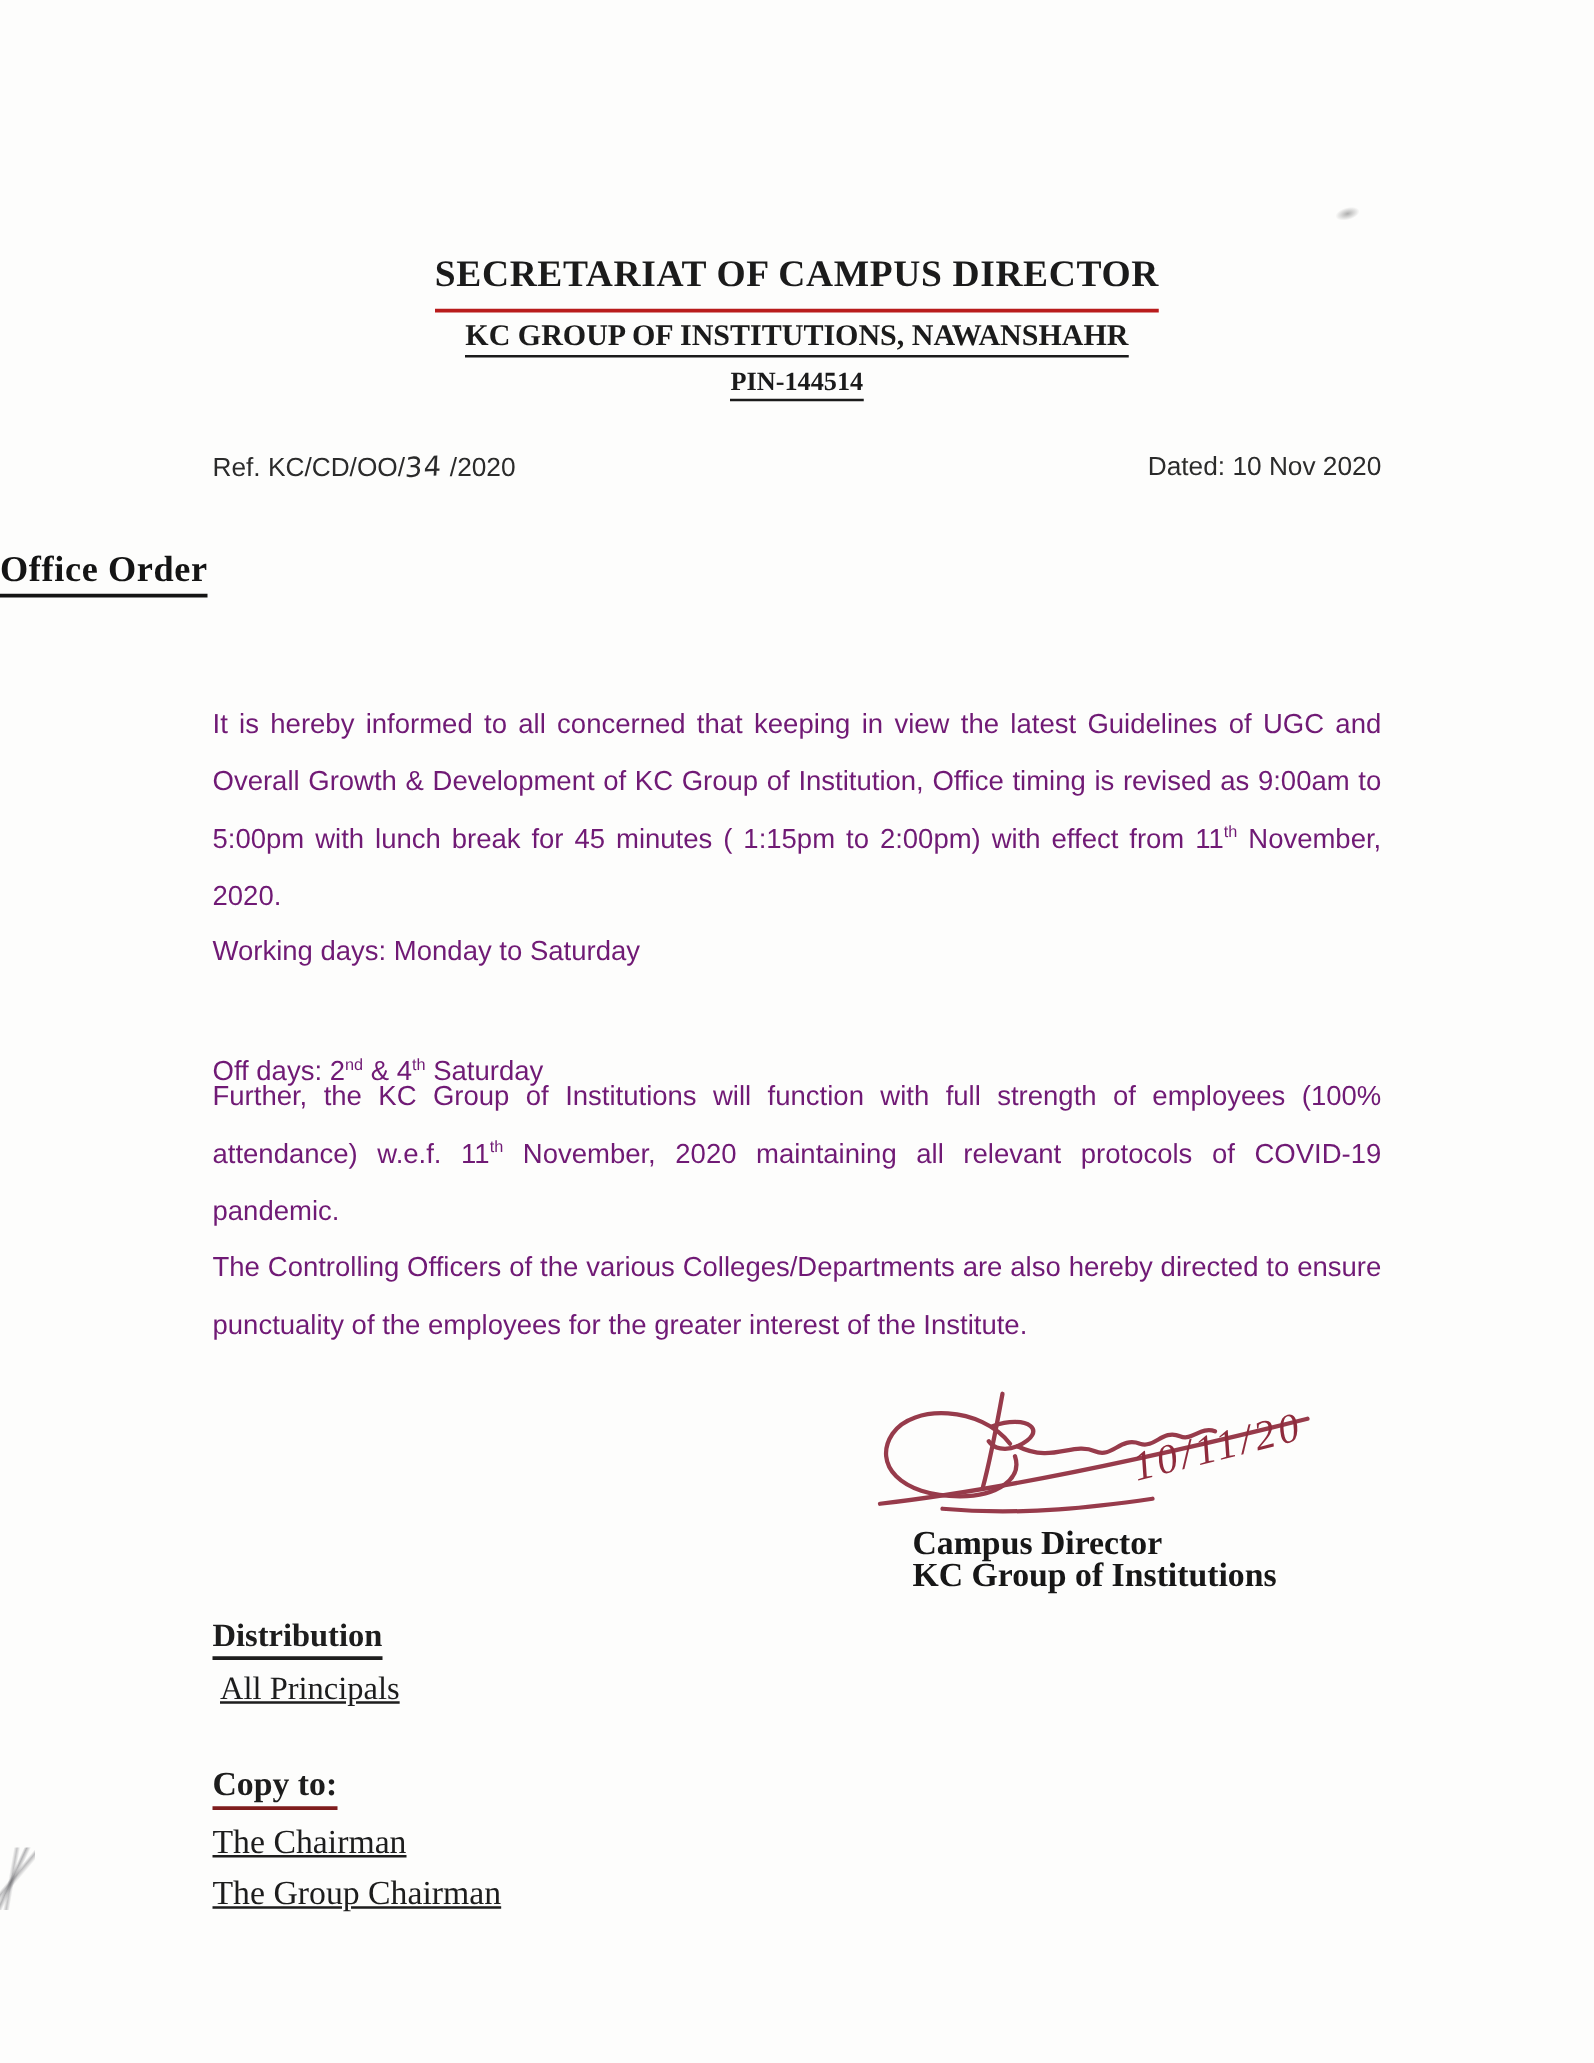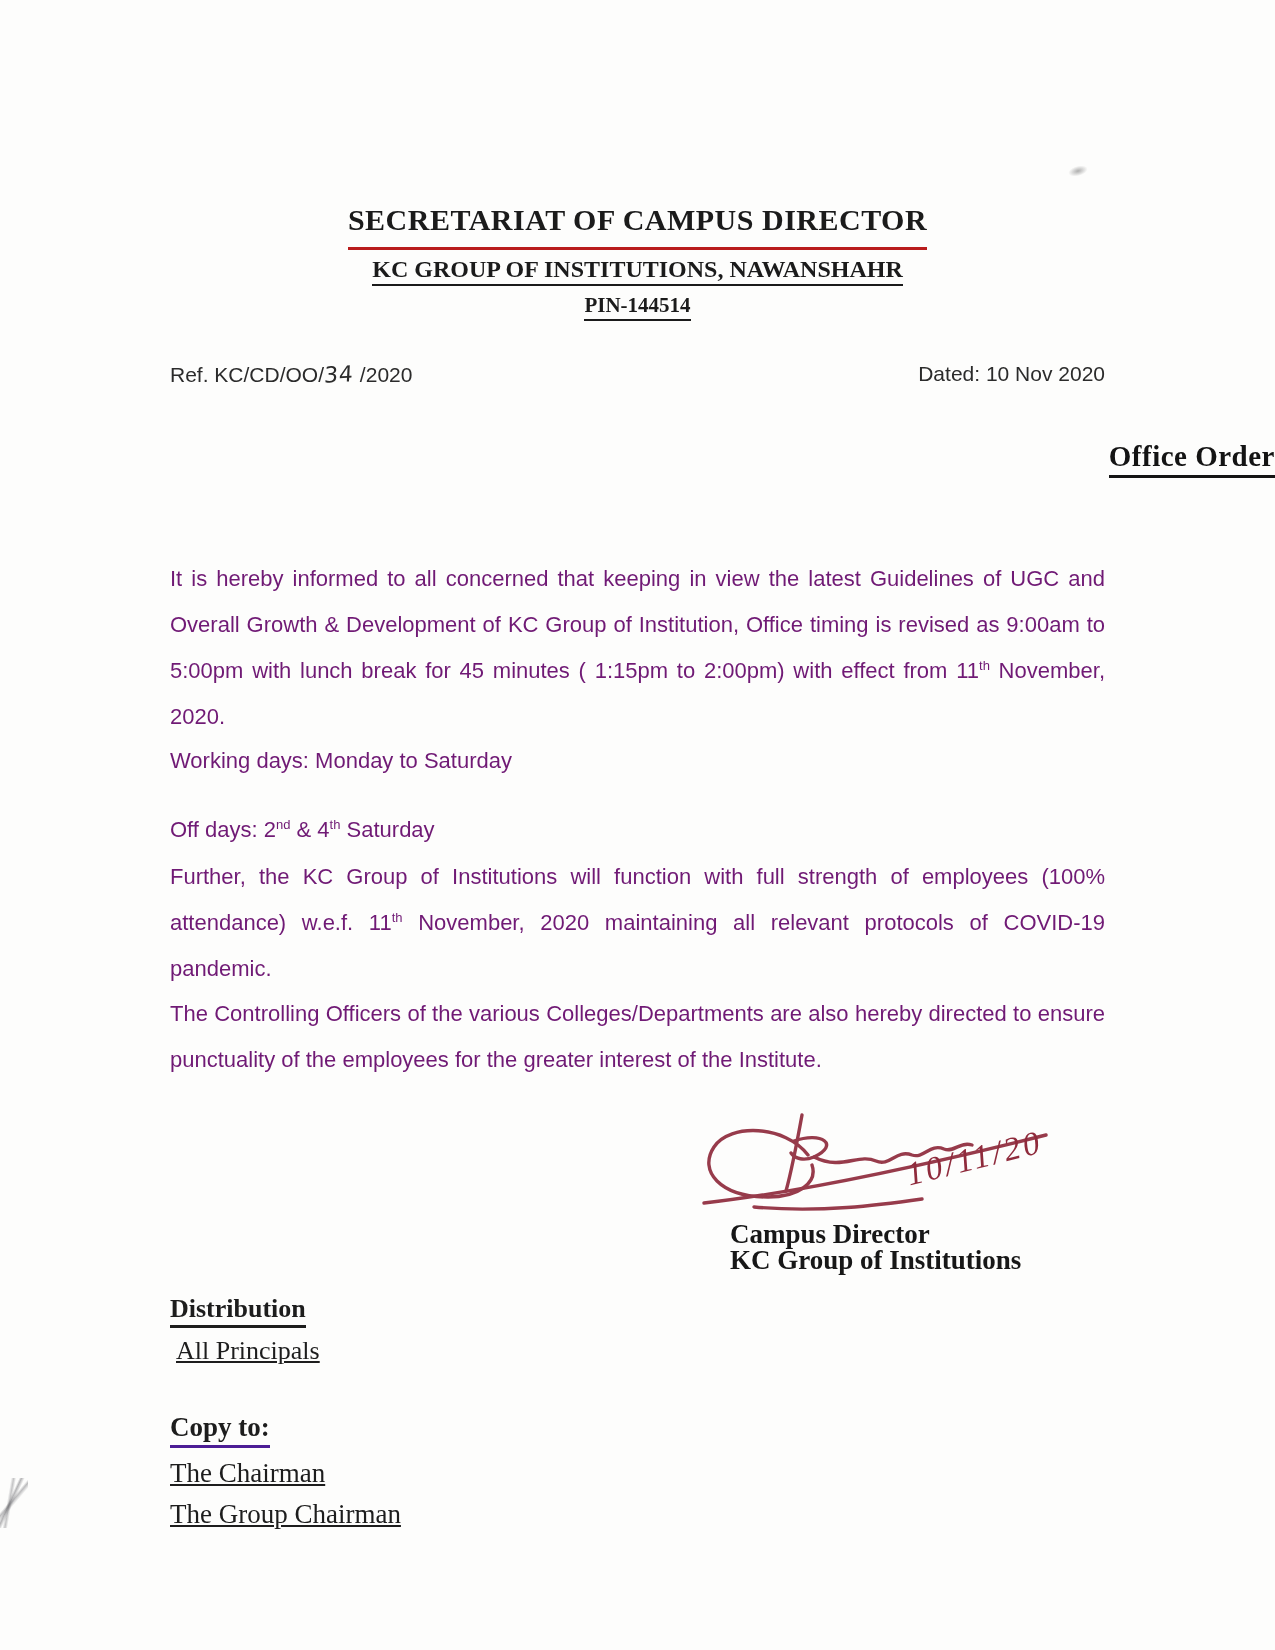--- a/index.html
+++ b/index.html
@@ -25,33 +25,33 @@
   .lh3 span { display:inline-block; font-size:21px; font-weight:bold;
               border-bottom:2.5px solid #1b1b1b; padding-bottom:1px; }
 
   
   .refrow { position:absolute; top:362px; left:170px; right:170px;
             display:flex; justify-content:space-between; font-size:21px; color:#2b2b2b; }
   .hand-num { display:inline-block; font-family:"DejaVu Sans", sans-serif;
               transform:rotate(-3deg) skewX(-6deg); font-size:22px; letter-spacing:1px; }
 
   
-  .order-title { position:absolute; top:440px; left:0; width:100%; text-align:right; }
+  .order-title { position:absolute; top:440px; left:0; width:100%; text-align:left; }
   .order-title span { display:inline-block; font-family:"Liberation Serif", serif;
                       font-size:29px; font-weight:bold; color:#141414;
                       border-bottom:3.5px solid #141414; padding-bottom:2px; letter-spacing:.5px; }
 
   
   .body-text { position:absolute; left:170px; width:935px; font-size:22px;
                line-height:46px; color:#701a75; }
   .just { text-align:justify; }
   sup.ord { font-size:13px; vertical-align:super; line-height:0; }
   #para1 { top:534px; }
   #para2 { top:716px; }
-  #para3 { top:785px; }
+  #para3 { top:812px; }
   #para4 { top:832px; }
   #para5 { top:969px; }
 
   
   .sig-block { position:absolute; left:690px; top:1095px; width:430px; height:230px; }
   .sig-svg { position:absolute; left:0; top:0; z-index:2; }
   .sig-date { position:absolute; left:215px; top:45px; z-index:2;
               font-family:"Liberation Serif", serif; font-style:italic;
               font-size:33px; color:#8f2b3c; transform:rotate(-14deg); letter-spacing:3px; }
   .sig-name1 { position:absolute; left:40px; top:108px; z-index:1;
@@ -59,21 +59,21 @@
   .sig-name2 { position:absolute; left:40px; top:150px;
                font-family:Liberation Serif, serif; font-weight:bold; font-size:27px; color:#171717; }
 
   
   .bottom-serif { font-family:"Liberation Serif", serif; color:#1d1d1d;text-decoration:underline; }
   .dist { position:absolute; left:170px; top:1294px; }
   .dist-h { font-size:26px; font-weight:bold; border-bottom:3px solid #1d1d1d;
             display:inline-block; padding-bottom:1px; }
   .dist-item { font-size:26px; margin-top:8px; padding-left:6px; }
   .copyto { position:absolute; left:170px; top:1412px; }
-  .copy-h { font-size:27px; font-weight:bold; border-bottom:3px solid #4c1d95;
+  .copy-h { font-size:27px; font-weight:bold; border-bottom:3px solid #7f1d1d;
             display:inline-block; padding-bottom:2px;text-align:center; }
   .copy-item { font-size:27px; margin-top:10px; }
 
   
   .smudge1 { position:absolute; left:1068px; top:166px; width:20px; height:10px;
              background: radial-gradient(ellipse at center, rgba(110,110,110,.55), rgba(110,110,110,0) 70%);
              transform:rotate(-15deg); }
   .smudge2 { position:absolute; left:-6px; top:1478px; width:34px; height:50px;
              background:
                linear-gradient(115deg, transparent 44%, rgba(90,90,95,.45) 48%, transparent 54%),

